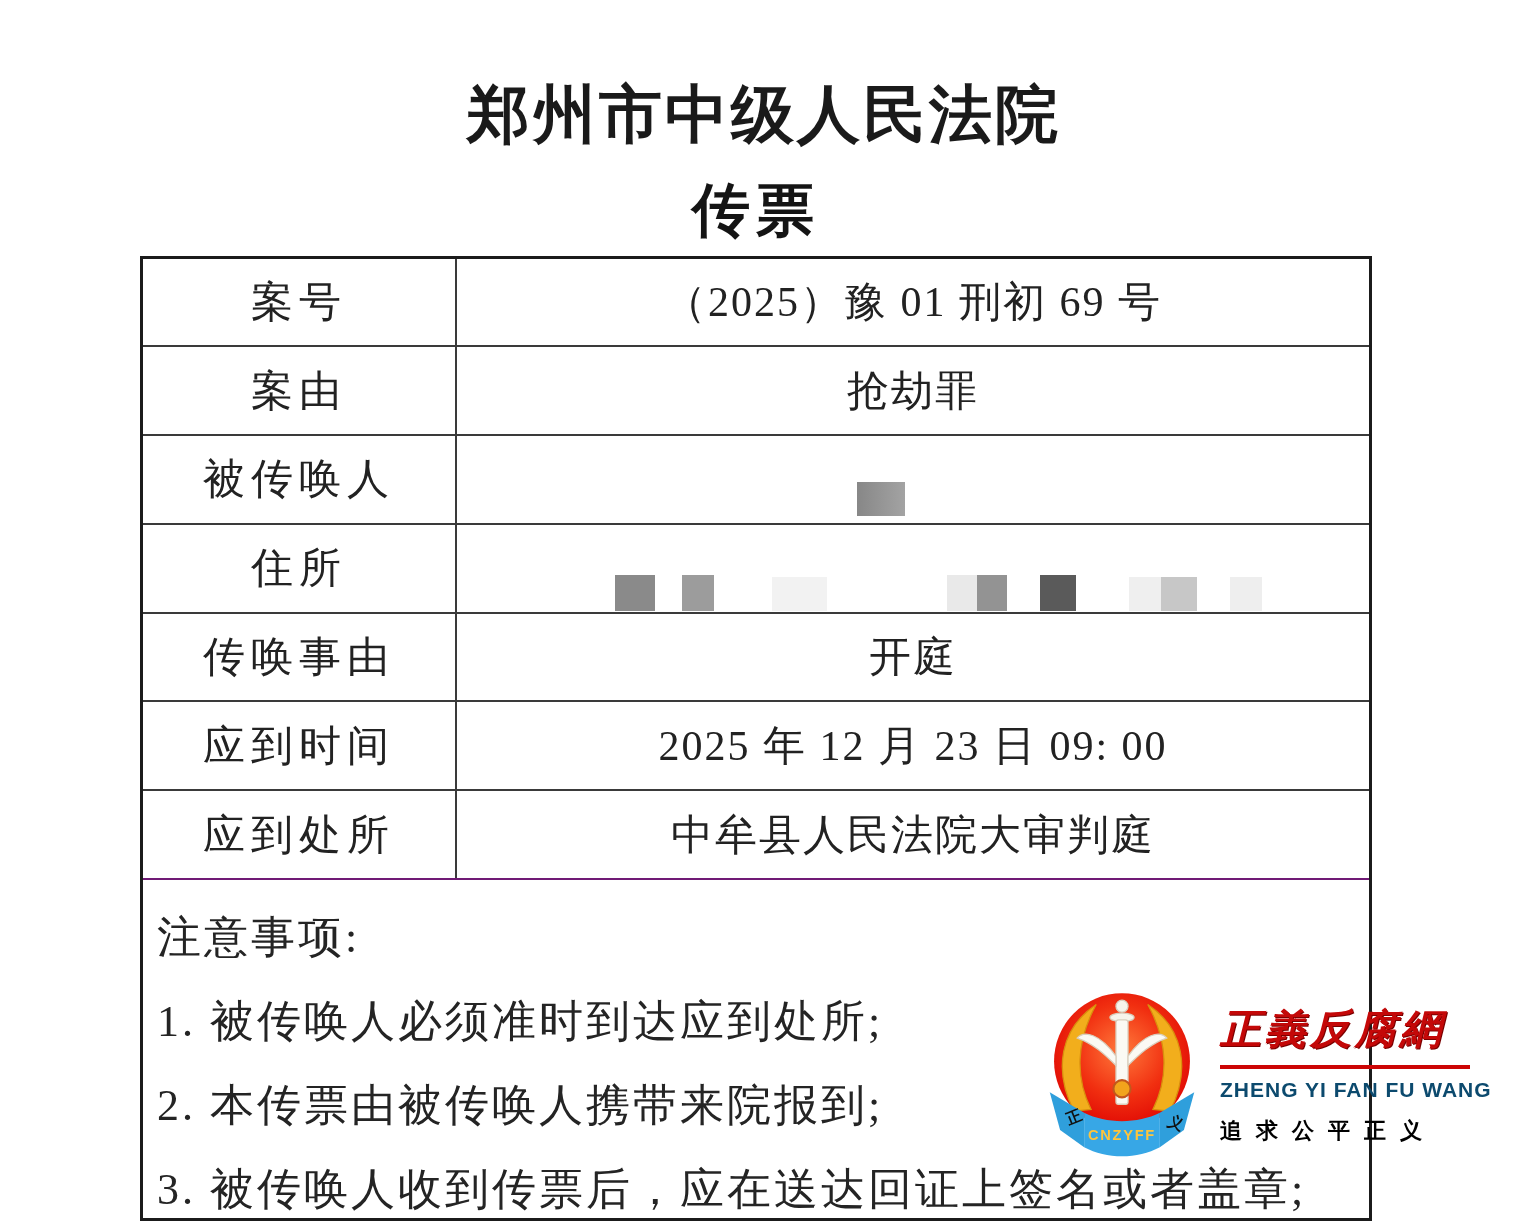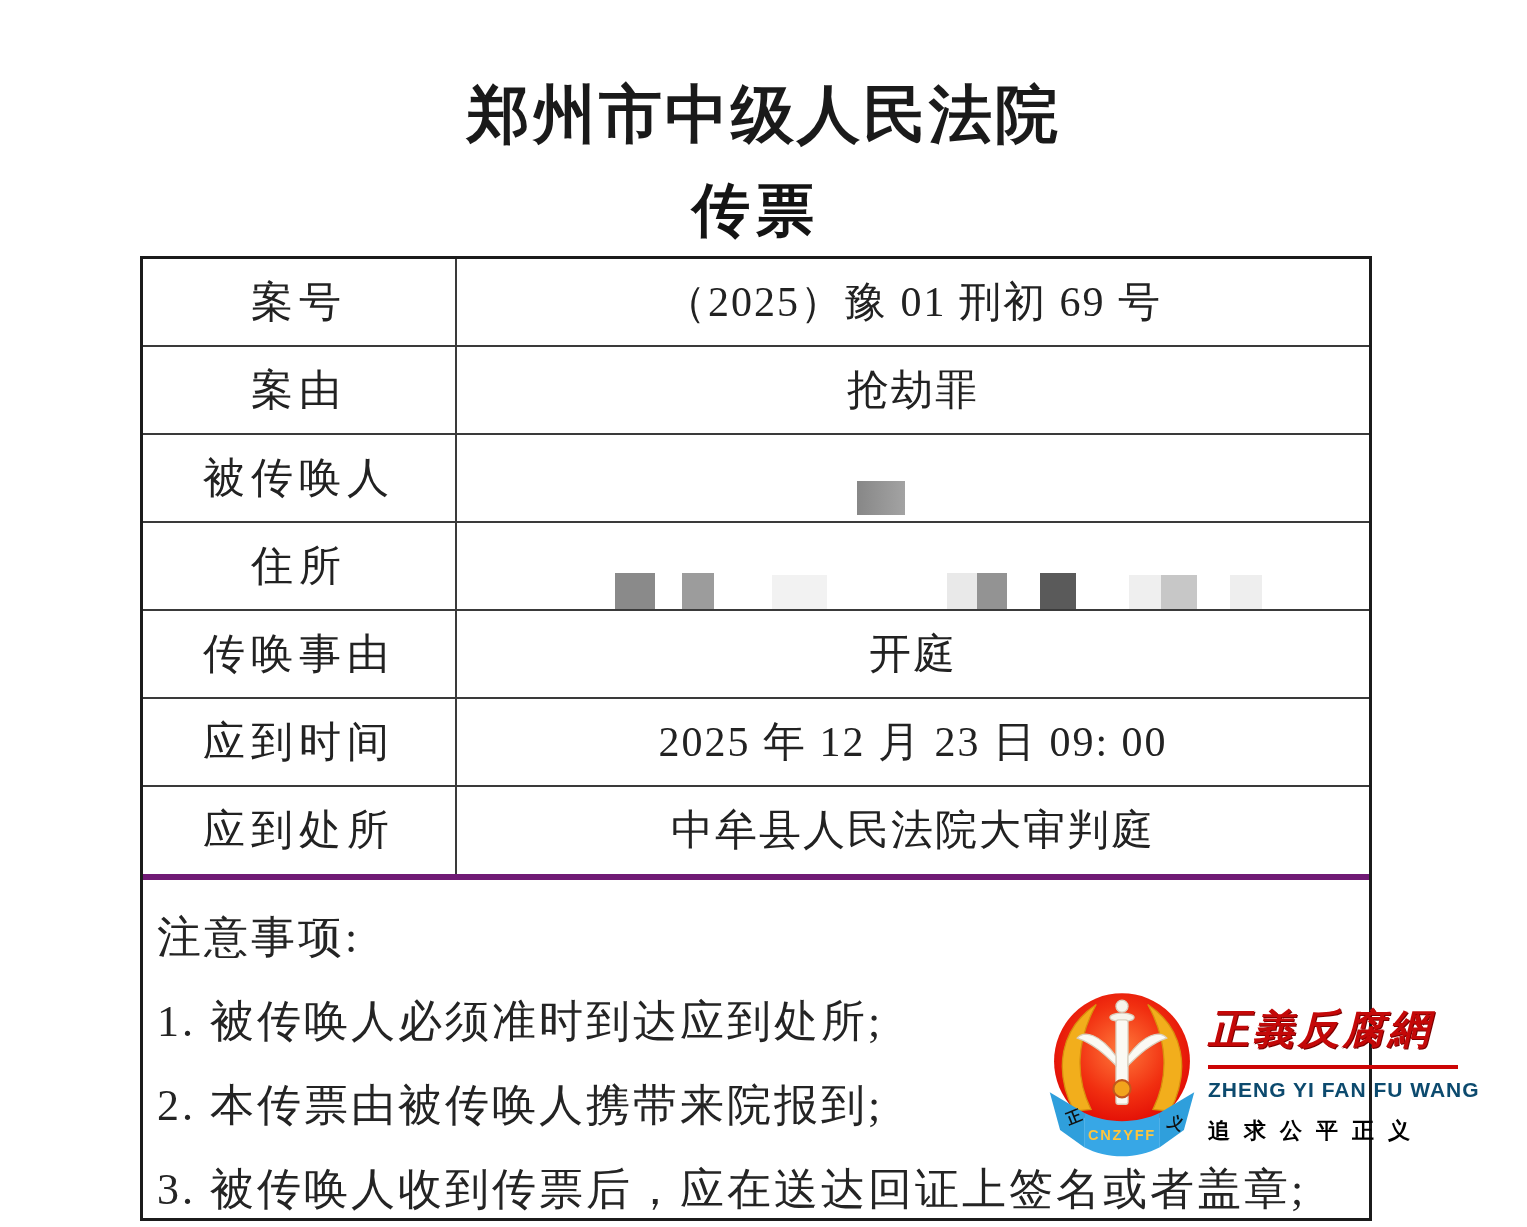--- a/index.html
+++ b/index.html
@@ -31,36 +31,36 @@
     width:100%;height:621px;border-collapse:collapse;table-layout:fixed;
   }
   table.summons-table td{
     border-bottom:2px solid #3a3a3a;
     font-size:42px;color:#222;
     text-align:center;vertical-align:middle;
     padding:0;position:relative;
   }
   td.cell-label{width:312px;border-right:2px solid #3a3a3a;letter-spacing:6px;}
   td.cell-value{letter-spacing:2px;}
-  tr.last-row td{border-bottom:6px solid #701a75;}
+  tr.last-row td{border-bottom:2px solid #701a75;}
   
   .redact{position:absolute;display:block;}
   
   .notes{
     padding:16px 16px 0 14px;
     font-size:44px;color:#242424;line-height:84px;
     letter-spacing:3px;text-align:left;
   }
   
   .watermark{
     position:absolute;left:1036px;top:982px;width:440px;height:190px;
     display:flex;align-items:flex-start;z-index:5;
   }
   .wm-emblem{flex:0 0 auto;}
-  .wm-text{padding-top:20px;font-family:"Liberation Sans","DejaVu Sans",sans-serif;}
+  .wm-text{margin-left:12px;padding-top:20px;font-family:"Liberation Sans","DejaVu Sans",sans-serif;}
   .wm-title{
     font-size:41px;font-weight:800;font-style:italic;
     color:#c40808;letter-spacing:4px;white-space:nowrap;
     font-family:"Liberation Serif","DejaVu Serif",serif;
     text-shadow:1px 1px 0 #7a0000;
   }
   .wm-rule{width:250px;height:4px;background:#cc0505;margin:8px 0 9px 0;}
   .wm-pinyin{
     font-size:21px;font-weight:700;color:#0c4a6e;letter-spacing:1px;white-space:nowrap;
   }

